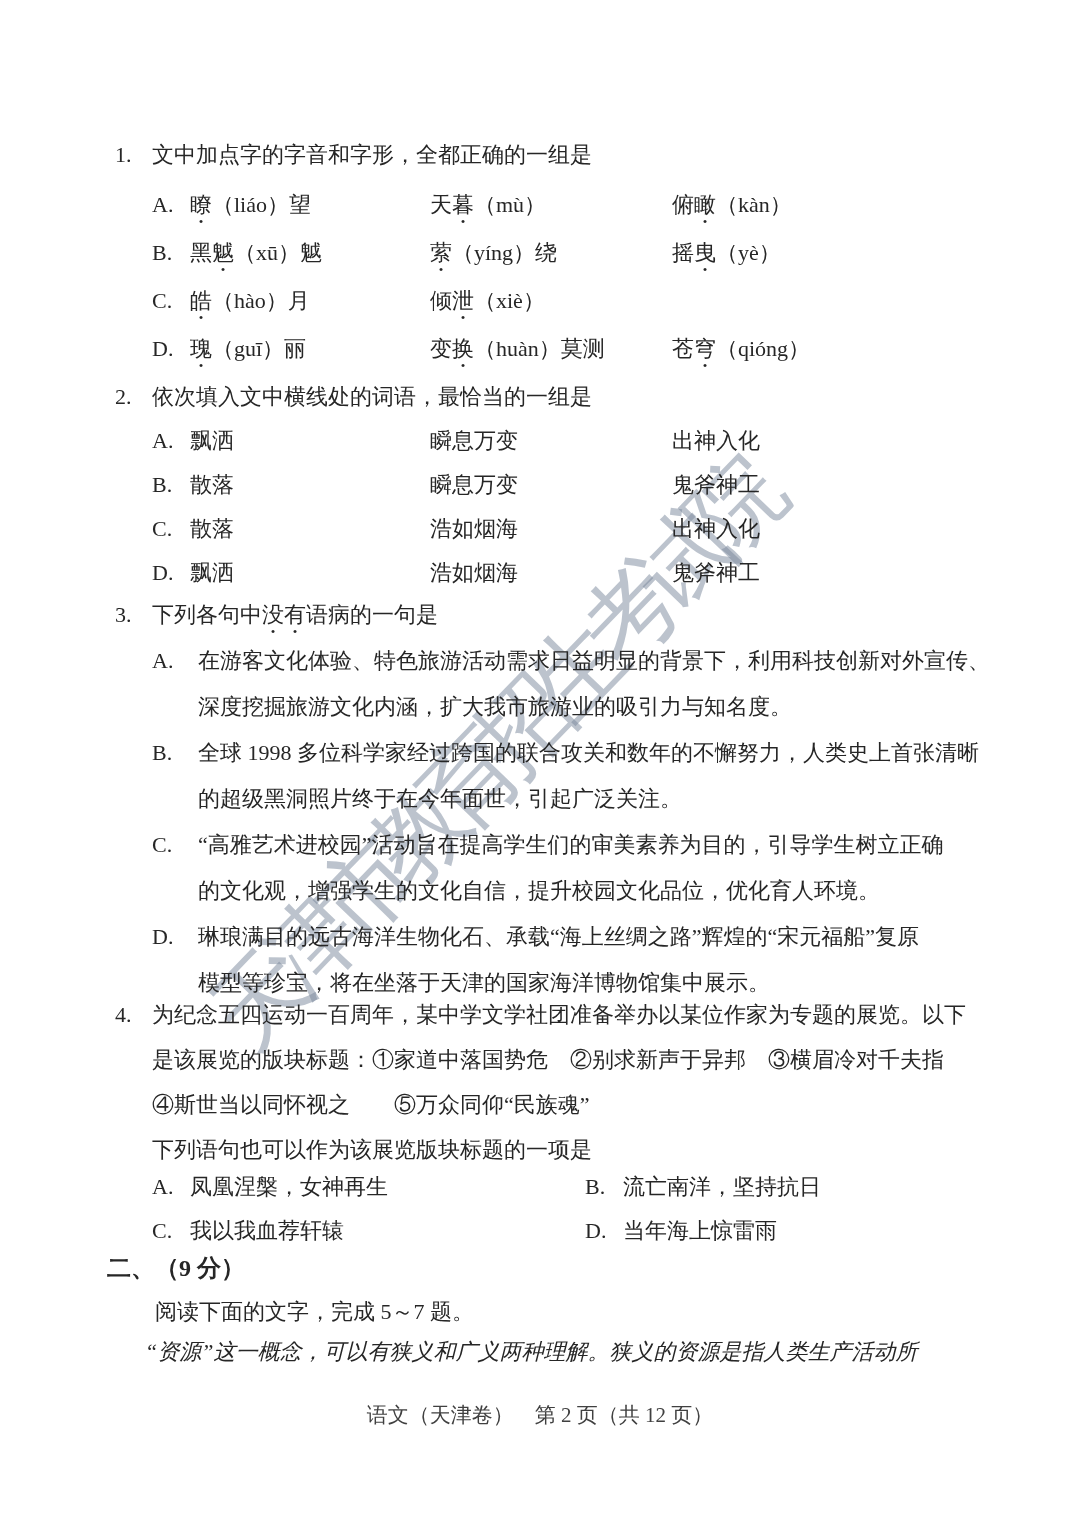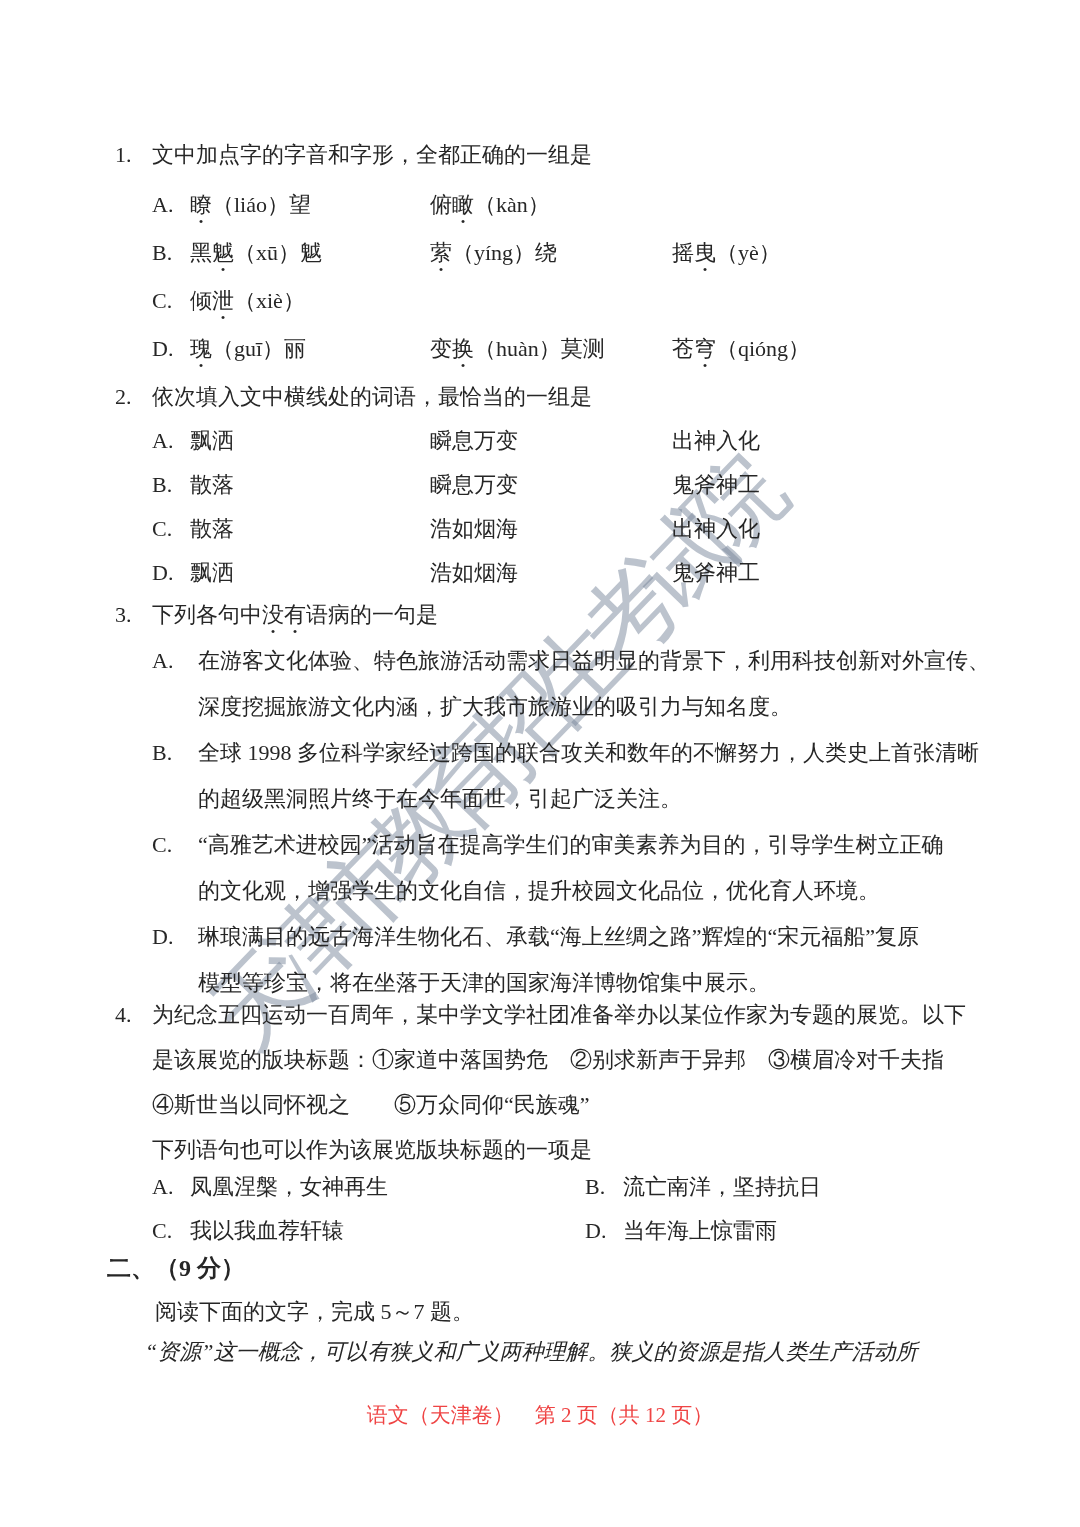--- a/index.html
+++ b/index.html
@@ -37,21 +37,21 @@
   .section-title {
     font-weight:bold;
     font-size:24px;
   }
   .kai { font-style:italic; }
   .footer-line {
     left:0; top:1400px;
     width:1080px;
     text-align:center;
     font-size:21px;
-    color:#ef4444;
+    color:#404040;
   }
   .watermark {
     position:absolute;
     left:228px; top:985px;
     font-size:94px;
     line-height:94px;
     letter-spacing:-18px;
     color:rgba(122,135,155,0.50);
     transform:rotate(-46deg);
     transform-origin:0 50%;
@@ -63,30 +63,32 @@
 <body>
 
 <div class="watermark">天津市教育招生考试院</div>
 
 <div class="abs" style="left:115px;top:140px">1.</div>
 <div class="abs" style="left:152px;top:140px">文中加点字的字音和字形，全都正确的一组是</div>
 
 <div class="abs opt-grid" style="left:152px;top:190px;width:828px">
   <span>A.</span>
   <span><span class="dot-under">瞭</span>（liáo）望</span>
+  <span>天<span class="dot-under">暮</span>（mù）</span>
   <span>俯<span class="dot-under">瞰</span>（kàn）</span>
 </div>
 <div class="abs opt-grid" style="left:152px;top:238px;width:828px">
   <span>B.</span>
   <span>黑<span class="dot-under">魆</span>（xū）魆</span>
   <span><span class="dot-under">萦</span>（yíng）绕</span>
   <span>摇<span class="dot-under">曳</span>（yè）</span>
 </div>
 <div class="abs opt-grid" style="left:152px;top:286px;width:828px">
   <span>C.</span>
+  <span><span class="dot-under">皓</span>（hào）月</span>
   <span>倾<span class="dot-under">泄</span>（xiè）</span>
 </div>
 <div class="abs opt-grid" style="left:152px;top:334px;width:828px">
   <span>D.</span>
   <span><span class="dot-under">瑰</span>（guī）丽</span>
   <span>变<span class="dot-under">换</span>（huàn）莫测</span>
   <span>苍<span class="dot-under">穹</span>（qióng）</span>
 </div>
 
 <div class="abs" style="left:115px;top:382px">2.</div>

